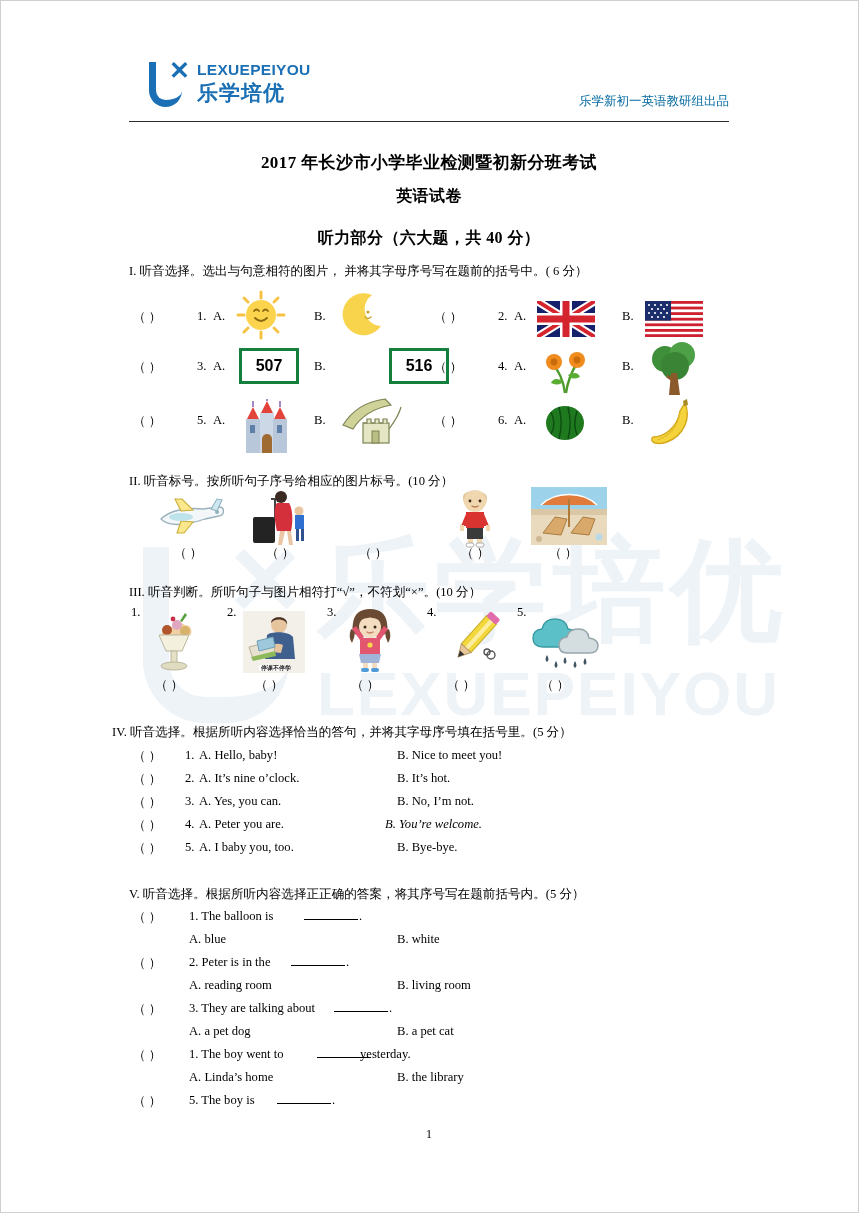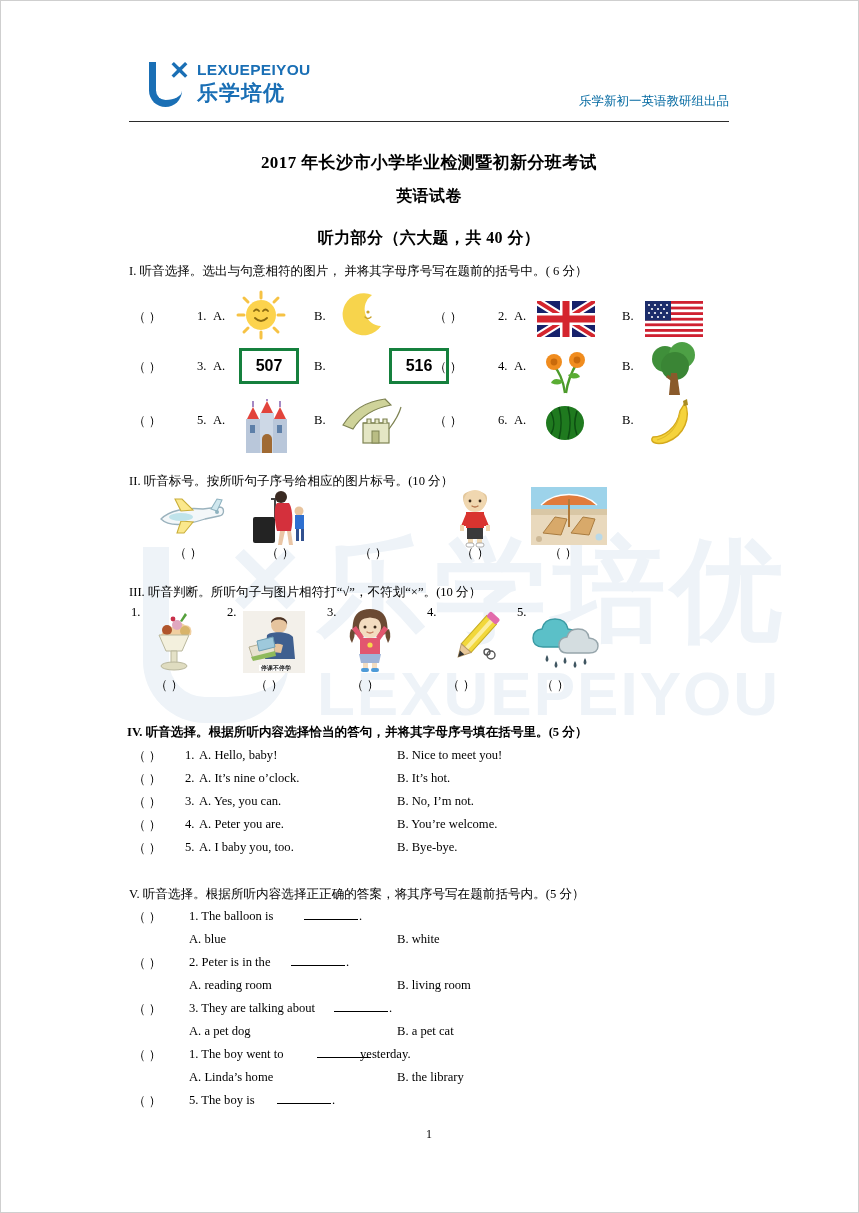--- a/index.html
+++ b/index.html
@@ -459,21 +459,21 @@
           <path d="M27 46 q3 5 0 7 q-3 -2 0 -7z"></path>
           <path d="M36 42 q3 5 0 7 q-3 -2 0 -7z"></path>
           <path d="M46 46 q3 5 0 7 q-3 -2 0 -7z"></path>
           <path d="M56 43 q3 5 0 7 q-3 -2 0 -7z"></path>
         </g>
       </svg>
     </span>
     <span class="cellparen" style="left:412px;top:72px;">（    ）</span>
   </div>
 
-  <div class="sec-head" style="left:126px;top:723px;font-weight:bold;">IV. 听音选择。根据所听内容选择恰当的答句，并将其字母序号填在括号里。(5 分）</div>
+  <div class="sec-head" style="left:111px;top:723px;">IV. 听音选择。根据所听内容选择恰当的答句，并将其字母序号填在括号里。(5 分）</div>
 
   <div class="optrow" style="left:128px;top:747px;">
     <span class="opt-a" style="left:4px;">（    ）</span>
     <span class="opt-a" style="left:56px;">1.</span>
     <span class="opt-a" style="left:70px;">A. Hello, baby!</span>
     <span class="opt-b" style="left:268px;">B. Nice to meet you!</span>
   </div>
   <div class="optrow" style="left:128px;top:770px;">
     <span class="opt-a" style="left:4px;">（    ）</span>
     <span class="opt-a" style="left:56px;">2.</span>
@@ -483,21 +483,21 @@
   <div class="optrow" style="left:128px;top:793px;">
     <span class="opt-a" style="left:4px;">（    ）</span>
     <span class="opt-a" style="left:56px;">3.</span>
     <span class="opt-a" style="left:70px;">A. Yes, you can.</span>
     <span class="opt-b" style="left:268px;">B. No, I’m not.</span>
   </div>
   <div class="optrow" style="left:128px;top:816px;">
     <span class="opt-a" style="left:4px;">（    ）</span>
     <span class="opt-a" style="left:56px;">4.</span>
     <span class="opt-a" style="left:70px;">A. Peter you are.</span>
-    <span class="opt-b" style="left:268px;">B. You’re welcome.</span>
+    <span class="opt-b" style="left:256px;font-style:italic;">B. You’re welcome.</span>
   </div>
   <div class="optrow" style="left:128px;top:839px;">
     <span class="opt-a" style="left:4px;">（    ）</span>
     <span class="opt-a" style="left:56px;">5.</span>
     <span class="opt-a" style="left:70px;">A. I baby you, too.</span>
     <span class="opt-b" style="left:268px;">B. Bye-bye.</span>
   </div>
 
   <div class="sec-head" style="left:128px;top:885px;">V. 听音选择。根据所听内容选择正正确的答案，将其序号写在题前括号内。(5 分）</div>
 

